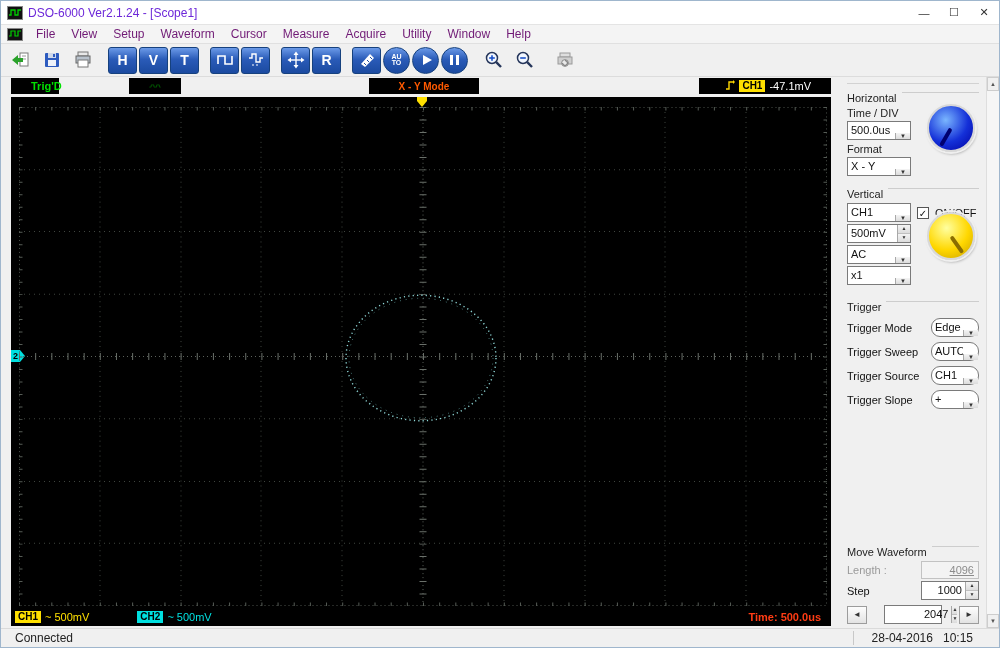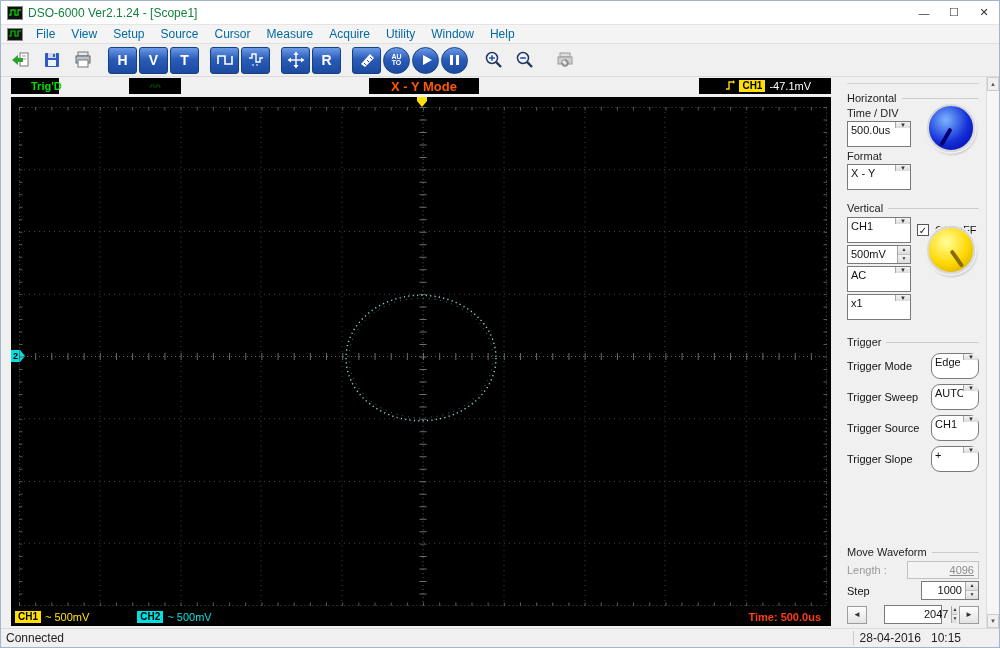--- a/index.html
+++ b/index.html
@@ -2,48 +2,48 @@
 <html><head>
 <meta charset="utf-8">
 <style>
   * { margin:0; padding:0; box-sizing:border-box; }
   html,body { width:1000px; height:648px; font-family:"Liberation Sans", sans-serif; background:#f0f0f0; overflow:hidden; }
   .window { width:1000px; height:648px; display:flex; flex-direction:column; background:#f0f0f0; border:1px solid #9fb6cd; }
 
   
   .titlebar { height:24px; background:#ffffff; display:flex; align-items:center; padding-left:6px; border-bottom:1px solid #e4e4e4; }
   .app-icon { width:16px; height:14px; margin-right:5px; display:inline-flex; }
-  .title-text { font-size:12px; color:#15803d; flex:1; }
+  .title-text { font-size:12px; color:#6d28d9; flex:1; }
   .win-controls { display:flex; height:24px; }
   .wc { width:30px; height:24px; display:flex; align-items:center; justify-content:center; font-size:11px; color:#333; cursor:default; }
 
   
   .menubar { height:19px; background:#f4f4f4; display:flex; align-items:center; padding-left:4px; border-bottom:1px solid #e0e0e0; }
   .mdi-icon { width:16px; height:13px; margin:0 5px 0 2px; display:inline-flex; }
-  .menu-item { font-size:12px; color:#0369a1; padding:0 8px; height:19px; line-height:19px; }
+  .menu-item { font-size:12px; color:#701a75; padding:0 8px; height:19px; line-height:19px; }
 
   
   .toolbar { height:33px; background:#f0f0f0; display:flex; align-items:center; padding-left:4px; border-bottom:1px solid #dcdcdc; }
   .tb-btn { width:29px; height:27px; margin:0 1px; display:flex; align-items:center; justify-content:center; background:transparent; border:1px solid transparent; }
   .tb-blue { background:linear-gradient(180deg,#6b9ae8,#2a5bb8 45%,#1b4aa0); border:1px solid #16417e; border-radius:3px; color:#fff; font-weight:bold; font-size:14px; }
   .tb-round { border-radius:50%; width:27px; height:27px; }
   .round-label { font-size:7px; line-height:6px; width:11px; word-break:break-all; text-align:center; font-weight:bold; color:#fff; }
   .tb-gap { width:9px; }
   .play-tri { width:0; height:0; border-left:9px solid #fff; border-top:5.5px solid transparent; border-bottom:5.5px solid transparent; margin-left:3px; }
   .pause-bars { display:flex; gap:3px; }
   .pause-bars i { display:block; width:3px; height:10px; background:#fff; }
 
   
   .main { flex:1; display:flex; min-height:0; }
   .left-col { width:838px; display:flex; flex-direction:column; }
   .trigbar { height:20px; position:relative; }
   .tbox { position:absolute; top:1px; height:16px; background:#000; display:flex; align-items:center; padding:0 20px; }
   .trig-status { left:10px; width:48px; color:#00e000; font-size:11px; font-weight:bold; }
   .trig-wave { left:128px; width:52px; }
-  .trig-mode { left:368px; width:110px; justify-content:center; color:#ff5a00; font-size:13px; font-weight:bold; }
+  .trig-mode { left:368px; width:110px; justify-content:center; color:#ff5a00; font-size:10px; font-weight:bold; }
   .trig-level { right:8px; width:132px; justify-content:flex-end; gap:4px; }
   .ch-badge { background:#ffe000; color:#000; font-size:10px; font-weight:bold; padding:0 3px; line-height:12px; }
   .ch-badge.cyan { background:#00e0e0; }
   .trig-level .lvl { color:#fff; font-size:11px; }
 
   
   .scope-client { flex:1; background:#000; margin:0 8px 2px 10px; position:relative; }
   .grid-area { position:absolute; left:8px; top:10px; right:4px; bottom:20px; }
   .grid-area svg { width:100%; height:100%; display:block; }
   .trig-pos { position:absolute; left:406px; top:0; width:10px; }
@@ -55,25 +55,25 @@
   .foot-grp { display:flex; align-items:center; gap:4px; }
   .foot-ch1 { color:#ffe000; font-size:11px; }
   .foot-ch2 { color:#00e0e0; font-size:11px; margin-left:42px; }
   .foot-time { margin-left:auto; color:#ff3c14; font-size:11px; font-weight:bold; }
 
   
   .panel { flex:1; position:relative; padding:3px 20px 4px 8px; display:flex; flex-direction:column; font-size:11px; color:#111; }
   .connect-row { display:flex; align-items:center; height:20px; gap:8px; }
   .led { width:14px; height:14px; border-radius:50%; background:radial-gradient(circle at 35% 30%, #ffd27a, #f08000 65%, #b44e00); border:1px solid #8a8a8a; }
   .hr { border-top:1px solid #d2d2d2; margin:3px 0 4px; }
-  .grp-hdr { display:flex; align-items:center; margin:4px 0 3px; }
+  .grp-hdr { display:flex; align-items:flex-start; margin:4px 0 3px; }
   .grp-hdr span { font-size:11px; color:#222; padding-right:5px; white-space:nowrap; }
   .grp-hdr .line { flex:1; border-top:1px solid #cdcdcd; }
   .fld-label { margin:3px 0 2px; color:#222; }
-  .combo { display:flex; width:64px; height:26px; border:1px solid #7a7a7a; background:#fff; align-items:flex-start; }
+  .combo { display:flex; width:64px; height:19px; border:1px solid #7a7a7a; background:#fff; align-items:flex-end; }
   .combo-txt { flex:1; font-size:11px; line-height:17px; padding:0 3px; overflow:hidden; white-space:nowrap; }
   .combo-dd { width:15px; background:linear-gradient(#f4f4f4,#dcdcdc); border-left:1px solid #a8a8a8; font-size:6px; display:flex; align-items:center; justify-content:center; color:#333; }
   .sect { position:relative; }
   .knob { position:absolute; right:4px; width:48px; height:48px; border-radius:50%; border:2px solid #d8d8d8; box-shadow:0 0 0 2px #efefef, 1px 2px 3px rgba(0,0,0,.35); }
   .knob .ptr { position:absolute; left:50%; top:4%; width:4px; height:46%; transform-origin:bottom center; border-radius:2px; }
   .knob-blue { top:16px; background:radial-gradient(circle at 38% 32%, #7ab6ff, #1430d8 55%, #0000a0 100%); }
   .knob-blue .ptr { background:#000070; transform:translateX(-50%) rotate(210deg); }
   .knob-yellow { top:28px; background:radial-gradient(circle at 40% 32%, #ffffa0, #ffd700 55%, #c8a000 100%); }
   .knob-yellow .ptr { background:#8a6d00; transform:translateX(-50%) rotate(145deg); }
   .row { display:flex; align-items:center; margin:2px 0; }
@@ -82,32 +82,32 @@
   .spinner { display:flex; width:64px; height:19px; border:1px solid #7a7a7a; background:#fff; }
   .spin-txt { flex:1; font-size:11px; line-height:17px; padding:0 3px; text-align:left; }
   .spin-txt.right { text-align:right; }
   .spin-btns { width:13px; display:flex; flex-direction:column; border-left:1px solid #a8a8a8; }
   .sb { flex:1; font-size:5px; line-height:7px; text-align:center; background:linear-gradient(#f4f4f4,#dcdcdc); color:#333; border-bottom:1px solid #c0c0c0; }
   .sb:last-child { border-bottom:none; }
   .trig-row { display:flex; align-items:center; justify-content:space-between; margin:5px 0; }
   .trig-row .combo { width:48px;border-radius:9px; }
   .move-sect { margin-top:auto; }
   .len-label { color:#9a9a9a; }
-  .len-box { width:72px; height:18px; background:#f3f3f3; border:1px solid #c2c2c2; color:#8c8c8c; font-size:11px; line-height:16px; text-align:right; padding:0 4px; margin-left:auto;text-decoration:underline; }
+  .len-box { width:58px; height:18px; background:#f3f3f3; border:1px solid #c2c2c2; color:#8c8c8c; font-size:11px; line-height:16px; text-align:right; padding:0 4px; margin-left:auto;text-decoration:underline; }
   .step-row { justify-content:space-between; }
   .pos-row { display:flex; align-items:center; justify-content:space-between; margin-top:5px; }
   .arrow-btn { width:20px; height:18px; background:linear-gradient(#fdfdfd,#e3e3e3); border:1px solid #9c9c9c; font-size:8px; color:#333; display:flex; align-items:center; justify-content:center; }
   .vscroll { position:absolute; right:0; top:0; bottom:0; width:13px; background:#f6f6f6; border-left:1px solid #dedede; display:flex; flex-direction:column; justify-content:space-between; }
   .vs-btn { height:14px; background:#f0f0f0; border:1px solid #cdcdcd; font-size:6px; color:#555; display:flex; align-items:center; justify-content:center; }
 
   
   .statusbar { height:19px; background:#f0f0f0; border-top:1px solid #dadada; display:flex; align-items:center; font-size:12px; color:#222; }
-  .sb-status { padding-left:5px; flex:1; }
+  .sb-status { padding-left:14px; flex:1; }
   .sb-sep { width:1px; height:14px; background:#c8c8c8; }
-  .sb-date { width:145px; text-align:right; padding-right:38px; white-space:pre; }
+  .sb-date { width:145px; text-align:right; padding-right:26px; white-space:pre; }
 </style>
 </head>
 <body>
 
 <div class="window">
 
   <div class="titlebar">
     <span class="app-icon">
       <svg viewBox="0 0 16 14" width="16" height="14">
           <rect x="0.5" y="0.5" width="15" height="13" fill="#111" stroke="#888"></rect>
@@ -125,21 +125,21 @@
   <div class="menubar">
     <span class="mdi-icon">
       <svg viewBox="0 0 16 13" width="16" height="13">
           <rect x="0.5" y="0.5" width="15" height="12" fill="#111" stroke="#888"></rect>
           <polyline points="2,8 4,8 4,3 8,3 8,8 11,8 11,3 14,3" fill="none" stroke="#00d000" stroke-width="1.2"></polyline>
         </svg>
     </span>
     <span class="menu-item">File</span>
     <span class="menu-item">View</span>
     <span class="menu-item">Setup</span>
-    <span class="menu-item">Source</span>
+    <span class="menu-item">Waveform</span>
     <span class="menu-item">Cursor</span>
     <span class="menu-item">Measure</span>
     <span class="menu-item">Acquire</span>
     <span class="menu-item">Utility</span>
     <span class="menu-item">Window</span>
     <span class="menu-item">Help</span>
   </div>
 
   <div class="toolbar">
     <div class="tb-btn">

